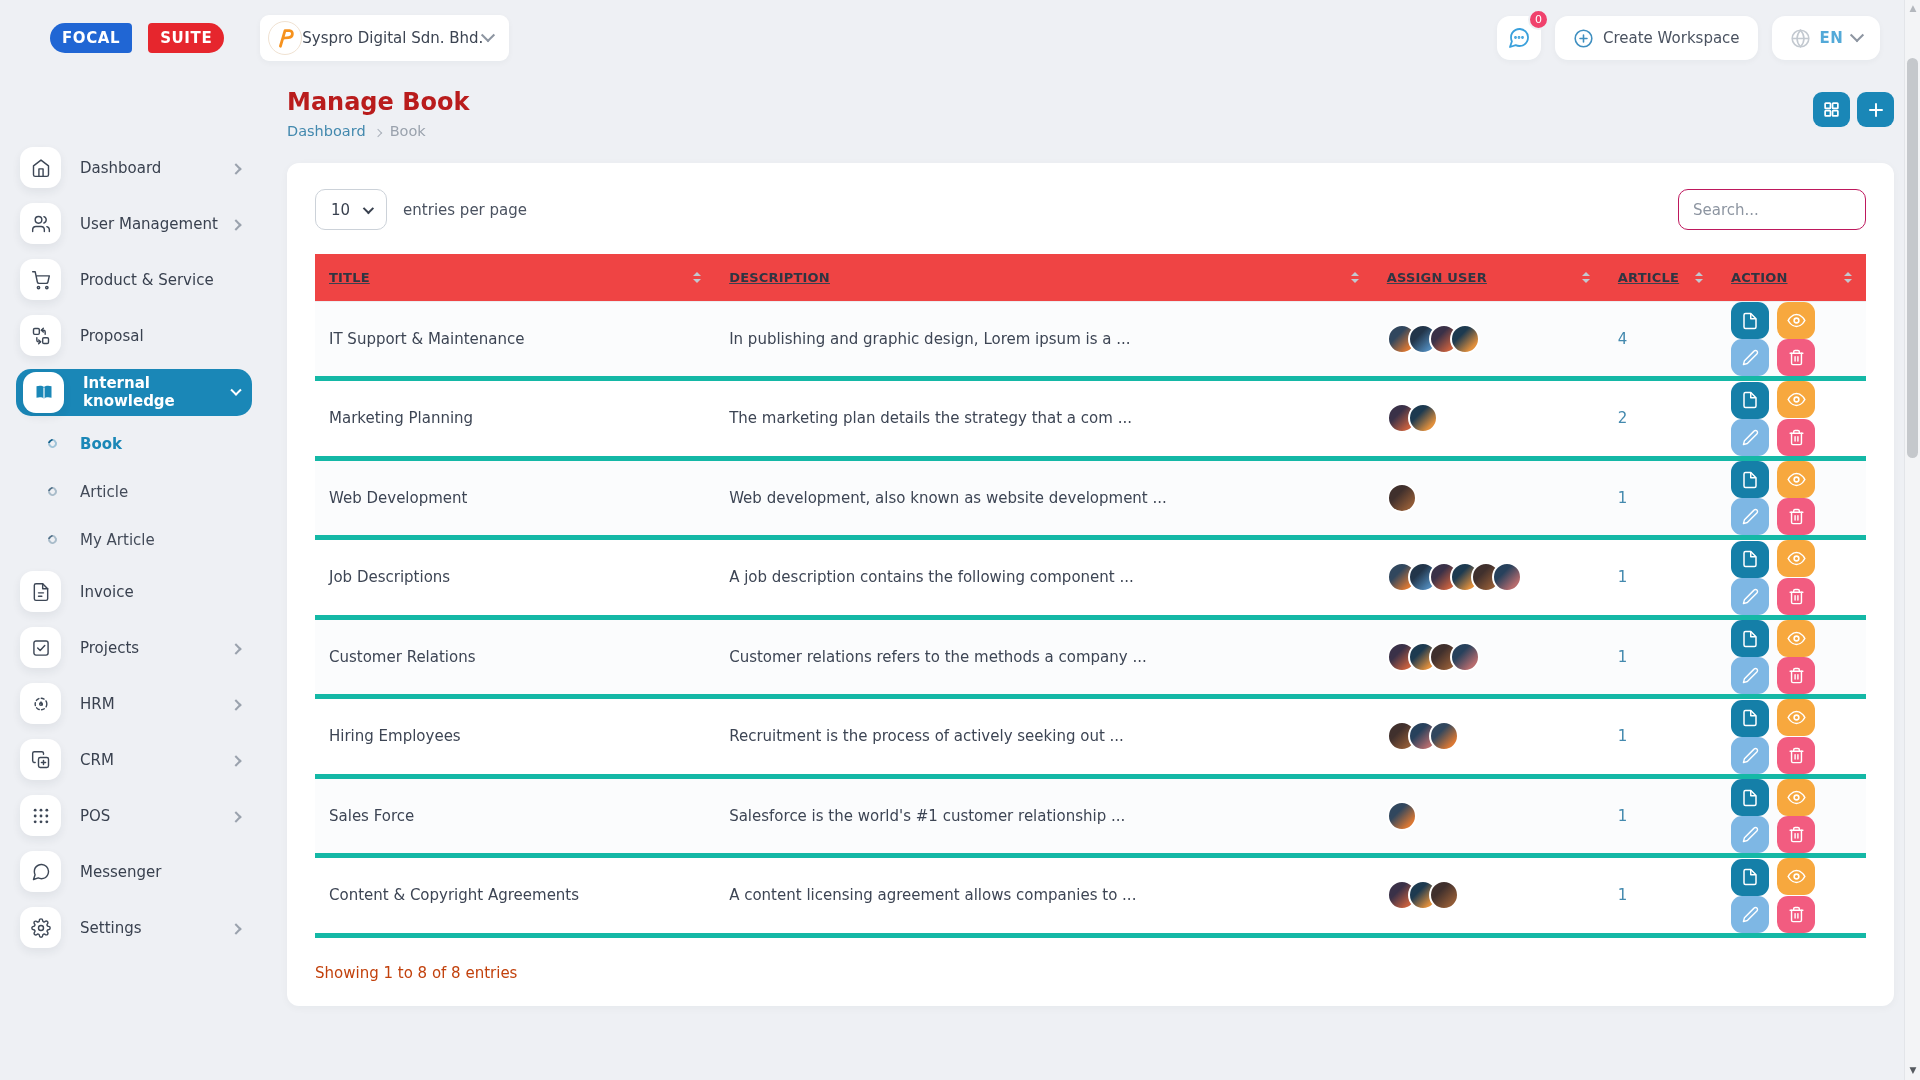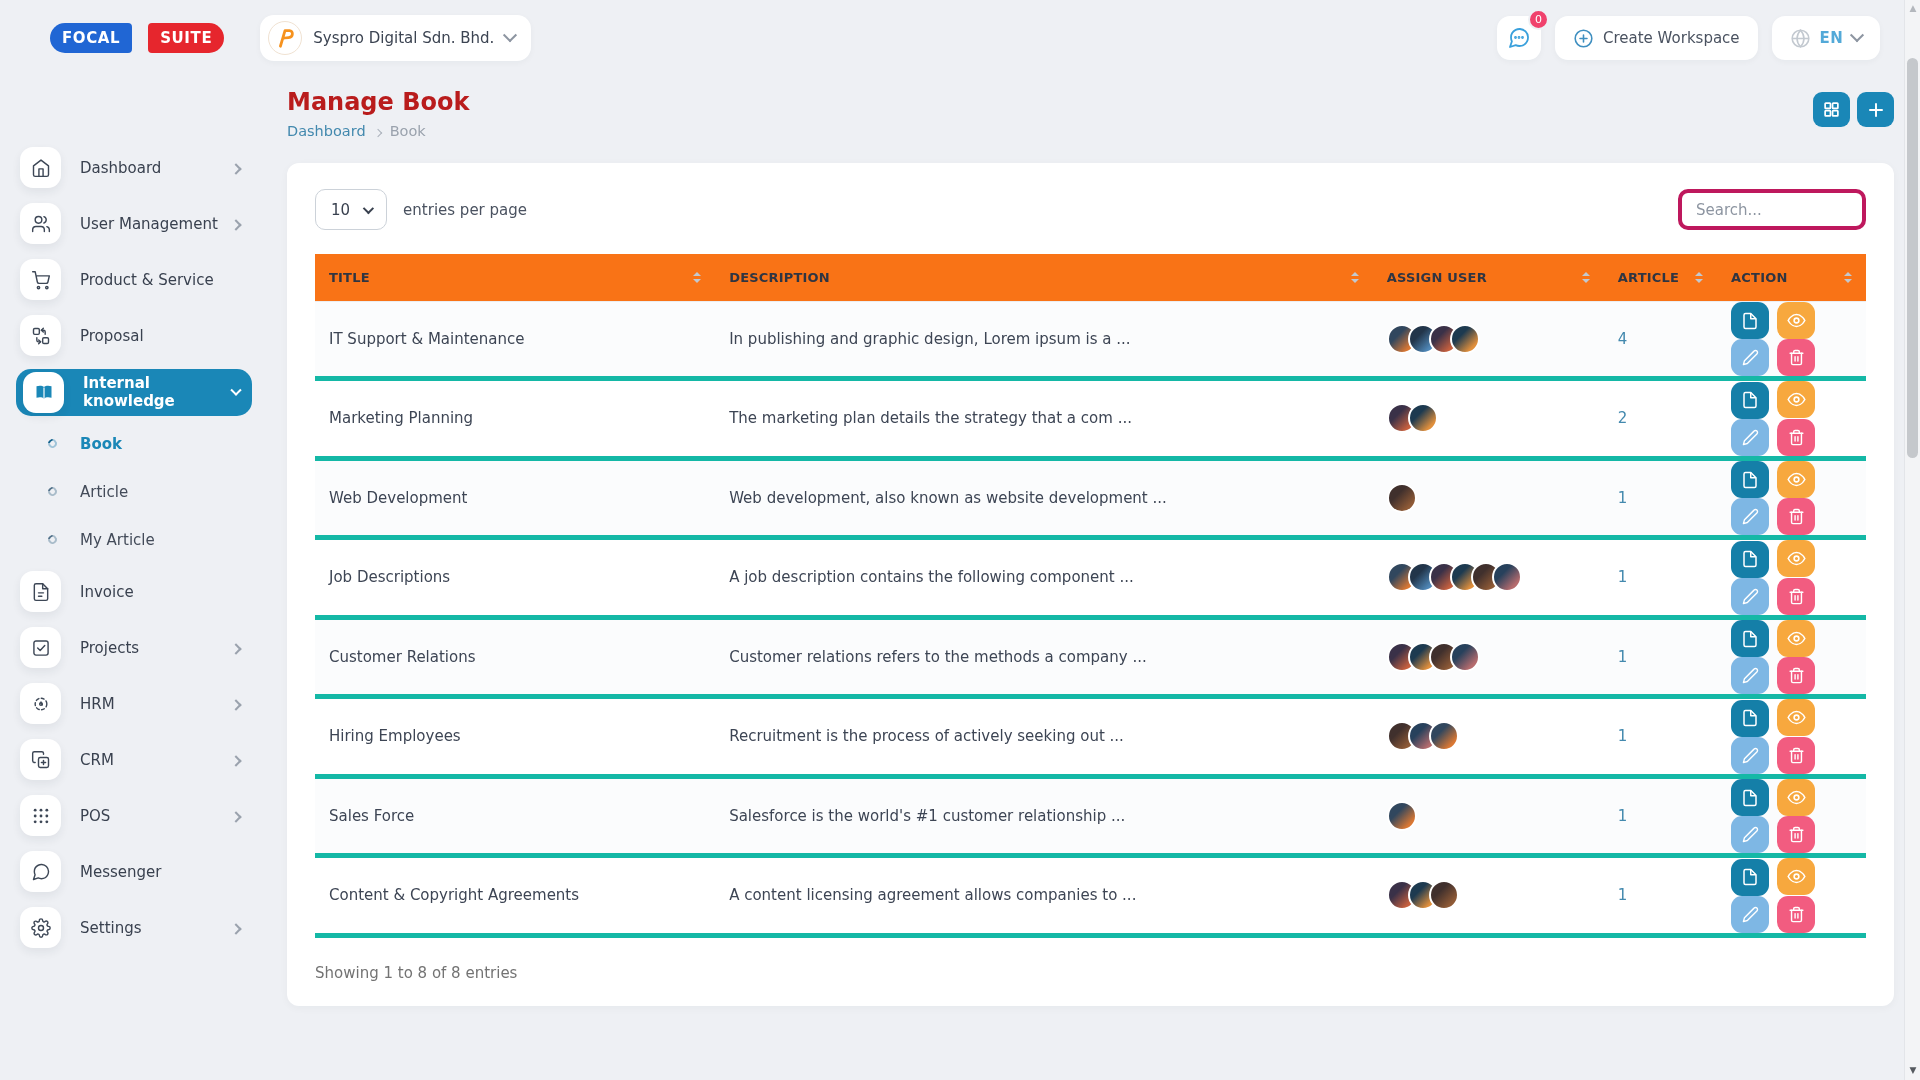--- a/index.html
+++ b/index.html
@@ -8,21 +8,21 @@
     width:1920px; height:1080px; overflow:hidden; position:relative;
     background:#eef0f4; color:#39414f;
     font-family:"DejaVu Sans","Liberation Sans",sans-serif; font-size:15px;
   }
   
   .topbar { display:flex; align-items:center; height:66px; padding:10px 40px 0 50px; }
   .logo { display:inline-flex; cursor:pointer; }
   .logo span { color:#fff; font-weight:bold; font-size:15px; letter-spacing:.6px; padding:6px 12px; }
   .logo .l { background:#2066d4; border-radius:15px 4px 4px 15px; }
   .logo .r { background:#e6262d; border-radius:4px 15px 15px 4px; margin-left:16px; }
-  .ws-pill { margin-left:36px; background:#fff; border-radius:14px; height:46px; display:flex; align-items:center; gap:11px; padding:0 16px 0 8px; cursor:pointer; box-shadow:0 2px 6px rgba(30,40,60,.04); }
+  .ws-pill { margin-left:36px; background:#fff; border-radius:9px; height:46px; display:flex; align-items:center; padding:0 16px 0 8px; cursor:pointer; box-shadow:0 2px 6px rgba(30,40,60,.04); }
   .ws-logo { width:34px; height:34px; border-radius:50%; background:#fff; border:1px solid #f0e2d2; display:flex; align-items:center; justify-content:center; }
   .ws-label { color:#3c4452; }
   .chev { width:10px; height:10px; border-right:2px solid #8d95a1; border-bottom:2px solid #8d95a1; transform:rotate(45deg) translate(-2px,-2px); }
   .top-right { margin-left:auto; display:flex; align-items:center; gap:14px; }
   .icon-btn { position:relative; width:44px; height:44px; background:#fff; border-radius:13px; display:flex; align-items:center; justify-content:center; cursor:pointer; box-shadow:0 2px 6px rgba(30,40,60,.04); }
   .badge { position:absolute; top:-7px; right:-8px; min-width:21px; height:21px; border-radius:50%; background:#f0416c; border:2px solid #eef0f4; color:#fff; font-size:11px; display:flex; align-items:center; justify-content:center; }
   .pill-btn { background:#fff; border:none; border-radius:13px; height:44px; display:flex; align-items:center; gap:9px; padding:0 18px; font-size:15px; color:#4a5260; cursor:pointer; font-family:inherit; box-shadow:0 2px 6px rgba(30,40,60,.04); }
   .pill-btn .en { color:#53a9d8; font-weight:bold; letter-spacing:.3px; }
   
   .layout { display:flex; align-items:center; }
@@ -50,37 +50,37 @@
   .breadcrumb .sep .c { width:6px; height:6px; border-right:1.8px solid #aab1bb; border-bottom:1.8px solid #aab1bb; display:inline-block; transform:rotate(-45deg); }
   .breadcrumb .cur { color:#9aa2ad; }
   .head-actions { margin-left:auto; display:flex; gap:7px; margin-top:12px; }
   .sq-btn { width:37px; height:35px; border:none; border-radius:9px; background:#1a87b7; color:#fff; display:flex; align-items:center; justify-content:center; cursor:pointer; }
   
   .card { background:#fff; border-radius:12px; margin-top:24px; padding:26px 28px 24px; min-height:700px; box-shadow:0 2px 8px rgba(30,40,60,.04); }
   .controls { display:flex; align-items:center; }
   .select-box { border:1px solid #ccd2d9; border-radius:10px; height:41px; display:flex; align-items:center; gap:13px; padding:0 15px; cursor:pointer; color:#39414f; }
   .select-box .arr { width:8px; height:8px; border-right:2px solid #39414f; border-bottom:2px solid #39414f; transform:rotate(45deg) translateY(-2px); }
   .per-page { margin-left:16px; color:#4a5260; }
-  .search-input { margin-left:auto; width:188px; height:41px; border:4px solid #be185d; border-radius:10px; padding:0 14px; font-size:15px; font-family:inherit; color:#4a5260; outline:none; background:#fff; }
+  .search-input { margin-left:auto; width:188px; height:41px; border:1px solid #be185d; border-radius:10px; padding:0 14px; font-size:15px; font-family:inherit; color:#4a5260; outline:none; background:#fff; }
   .search-input::placeholder { color:#8d95a1; }
   table { width:100%; border-collapse:collapse; margin-top:24px; }
-  thead th { background:#f97316; height:47px; padding:0 14px; border-bottom:1px solid #eceef1; cursor:pointer; }
+  thead th { background:#ef4444; height:47px; padding:0 14px; border-bottom:1px solid #eceef1; cursor:pointer;text-decoration:underline; }
   .th-inner { display:flex; align-items:center; font-size:13px; font-weight:bold; color:#2f3542; letter-spacing:.2px; }
   .sort { display:inline-flex; flex-direction:column; gap:3px; margin-left:auto; padding-left:8px; }
   .sort i { width:0; height:0; border-left:4px solid transparent; border-right:4px solid transparent; }
   .sort .up { border-bottom:4px solid #c2c8cf; }
   .sort .down { border-top:4px solid #c2c8cf; }
   tbody td { height:60px; padding:0 14px; font-size:15px; color:#3d4554; border-bottom:5px solid #14b8a6; }
   tbody tr:nth-child(odd) { background:#fbfcfd; }
   .avatars { display:flex; align-items:center; }
   .avatar { width:30px; height:30px; border-radius:50%; border:2px solid #fff; margin-left:-9px; flex-shrink:0; }
   .avatar:first-child { margin-left:0; }
   .art-link { color:#4389ae; cursor:pointer; }
   .act { width:38px; height:37px; border:none; border-radius:11px; display:inline-flex; align-items:center; justify-content:center; margin-right:8px; cursor:pointer; }
-  .tfoot { padding-top:26px; color:#737373; }
+  .tfoot { padding-top:26px; color:#c2410c; }
   
   .vscroll { position:absolute; top:0; right:0; width:16px; height:1080px; background:#f3f4f6; border-left:1px solid #e3e5e9; }
   .vscroll .thumb { position:absolute; left:2px; top:58px; width:11px; height:400px; background:#c5c8cc; border-radius:6px; cursor:pointer; }
   .vscroll .btn { position:absolute; left:0; width:16px; height:16px; display:flex; align-items:center; justify-content:center; font-size:9px; cursor:pointer; }
   .vscroll .btn.up { top:0; color:#b3b7bd; }
   .vscroll .btn.down { bottom:2px; color:#55595f; }
 </style>
 </head>
 <body>
 

